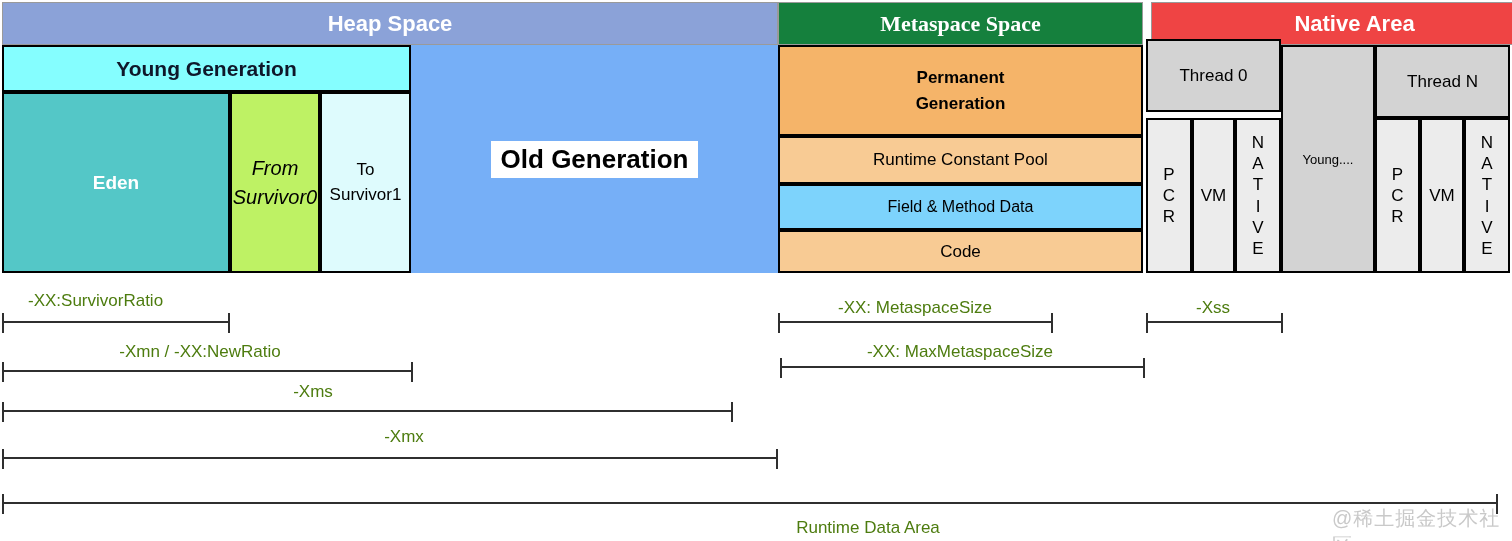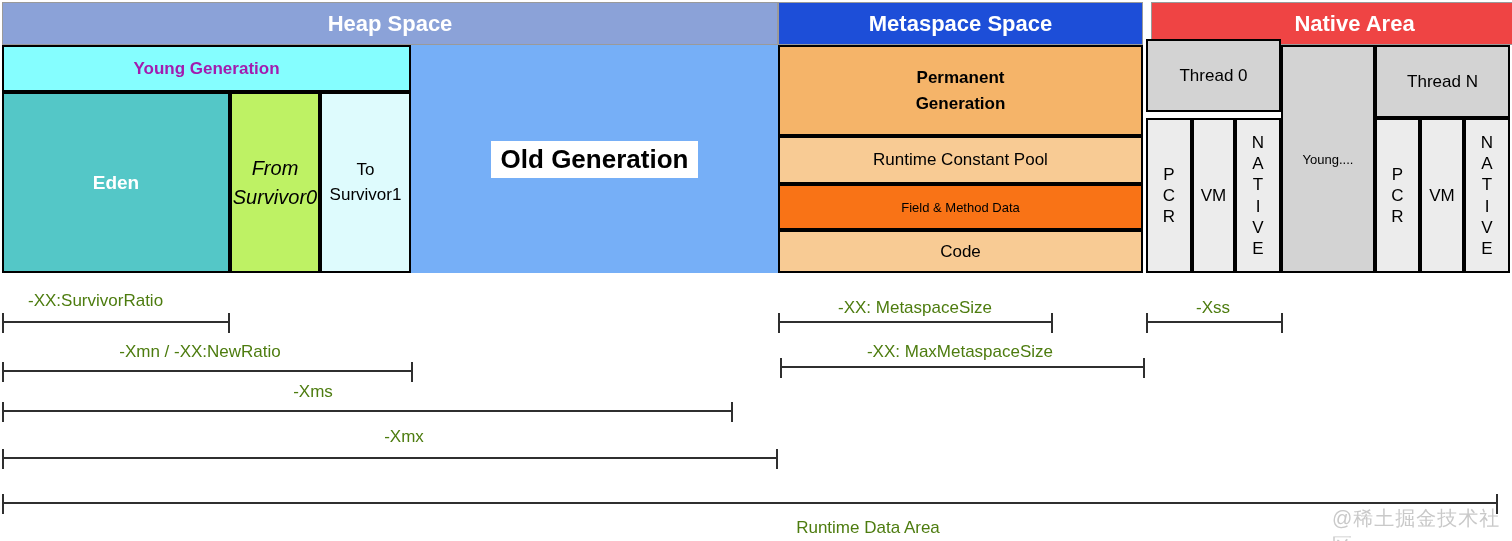--- a/index.html
+++ b/index.html
@@ -4,40 +4,40 @@
 <style>
   * { margin:0; padding:0; box-sizing:border-box; }
   html,body { background:#fff; }
   body { font-family:"Liberation Sans", sans-serif; color:#000; }
   .stage { position:relative; width:1512px; height:541px; background:#ffffff; overflow:hidden; }
 
   
   .hdr { position:absolute; top:2px; height:43px; display:flex; align-items:center; justify-content:center;
          font-weight:bold; font-size:22px; color:#ffffff; border:1px solid #9a9a9a; }
   .hdr-heap   { left:2px;    width:776px; background:#8ba2d8; }
-  .hdr-meta   { left:778px;  width:365px; background:#1d4ed8; }
+  .hdr-meta   { left:778px;  width:365px; background:#15803d;font-family:Liberation Serif, serif; }
   .hdr-native { left:1143px; width:407px; background:#ef4444;margin-left:8px; }
 
   
   .cell { position:absolute; display:flex; align-items:center; justify-content:center; text-align:center;
           border:2px solid #000; }
   .preline { white-space:pre-line; }
 
   
-  .young-band { left:2px; top:45px; width:409px; height:47px; background:#85feff; font-weight:bold; font-size:17px; color:#a21caf; }
+  .young-band { left:2px; top:45px; width:409px; height:47px; background:#85feff; font-weight:bold; font-size:21px; color:#0f172a; }
   .eden       { left:2px; top:92px; width:228px; height:181px; background:#54c7c7; color:#fff; font-weight:bold; font-size:19px; }
   .surv0      { left:230px; top:92px; width:90px; height:181px; background:#bef264; font-size:20px; line-height:1.45;font-style:italic; }
   .surv1      { left:320px; top:92px; width:91px; height:181px; background:#defbfd; font-size:17px; line-height:1.45; }
   .oldgen     { left:411px; top:45px; width:367px; height:228px; background:#76aff7; border:none; }
   .oldgen-label { background:#ffffff; font-weight:bold; font-size:26px; padding:3px 10px; }
 
   
   .perm  { left:778px; top:45px;  width:365px; height:91px; background:#f5b469; font-weight:bold; font-size:17px; line-height:1.5; }
   .mrow1 { left:778px; top:136px; width:365px; height:48px; background:#f8cb94; font-size:17px; }
-  .mrow2 { left:778px; top:184px; width:365px; height:46px; background:#f97316; font-size:13px; }
+  .mrow2 { left:778px; top:184px; width:365px; height:46px; background:#7dd3fc; font-size:16px; }
   .mrow3 { left:778px; top:230px; width:365px; height:43px; background:#f8cb94; font-size:17px; }
 
   
   .thr-hdr { background:#d3d3d3; font-size:17px; }
   .t0-hdr  { left:1146px; top:39px; width:135px; height:73px; }
   .tn-hdr  { left:1375px; top:45px; width:135px; height:73px; }
   .thr-mid { left:1281px; top:45px; width:94px; height:228px; background:#d3d3d3; font-size:13px; }
   .colcell { background:#ececec; font-size:17px; line-height:1.25; top:118px; height:155px; }
   .t0-pcr { left:1146px; width:46px; }  .t0-vm { left:1192px; width:43px; }  .t0-nat { left:1235px; width:46px; }
   .tn-pcr { left:1375px; width:45px; }  .tn-vm { left:1420px; width:44px; }  .tn-nat { left:1464px; width:46px; }

